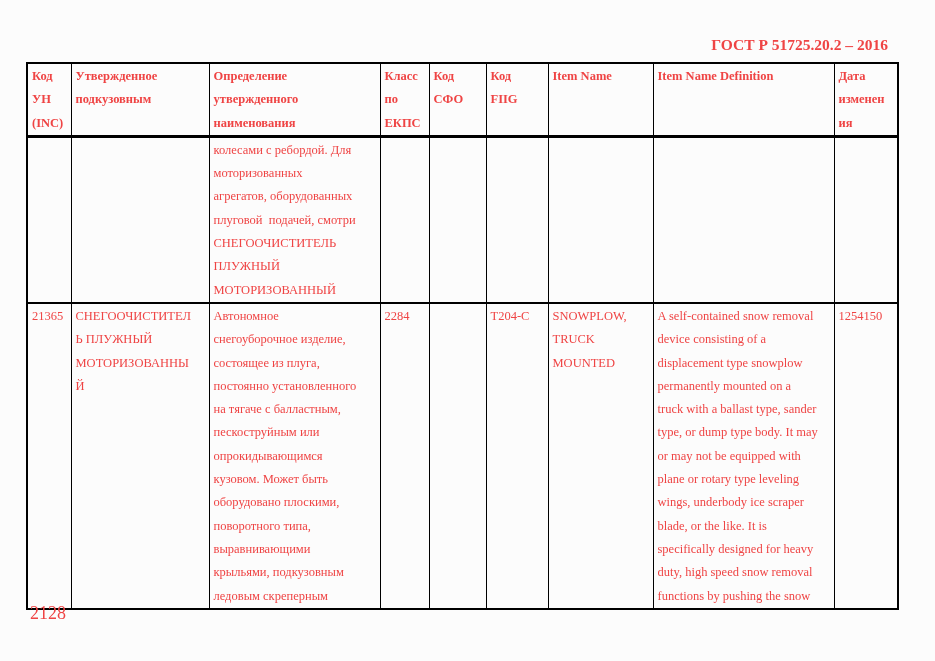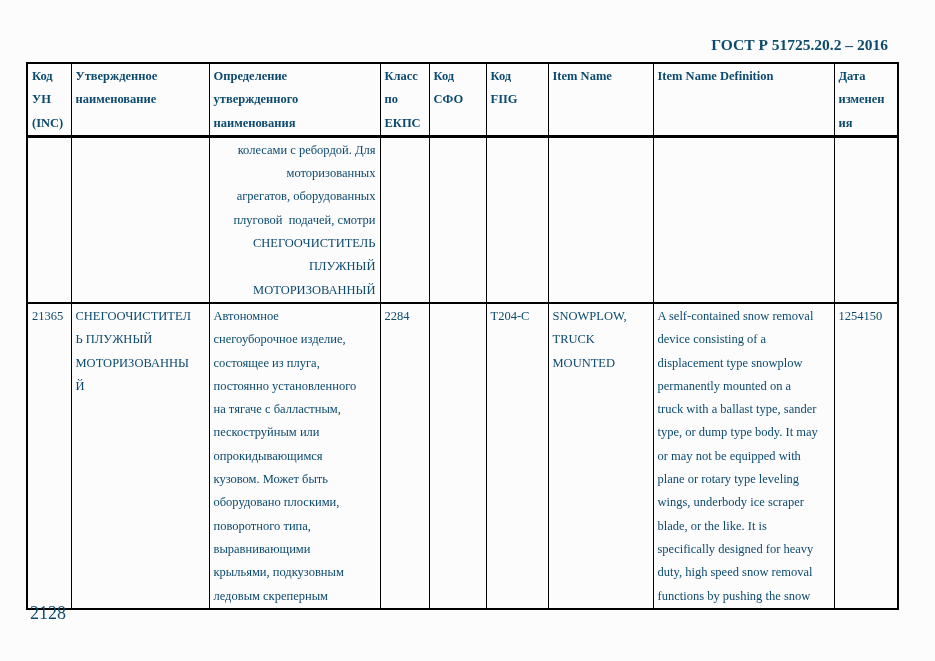--- a/index.html
+++ b/index.html
@@ -2,21 +2,21 @@
 <html><head>
 <meta charset="utf-8">
 <style>
   html, body { margin: 0; padding: 0; }
   .page {
     position: relative;
     width: 935px;
     height: 661px;
     background: #fcfcfc;
     font-family: "Liberation Serif", serif;
-    color: #0c4a6e;
+    color: #ef4444;
     overflow: hidden;
   }
   .doc-title {
     position: absolute;
     top: 36px;
     right: 47px;
     font-size: 15.5px;
     font-weight: bold;
     white-space: nowrap;
   }
@@ -38,21 +38,21 @@
     line-height: 23.3px;
     white-space: pre;
     overflow: hidden;
   }
   .gost-table th {
     font-weight: bold;
     border-bottom: 3px solid #000;
   }
   .gost-table thead tr { height: 69px; }
   .gost-table tr.row-cont { height: 160px; }
-  .gost-table tr.row-cont td { border-bottom: 2px solid #000; text-align: right; }
+  .gost-table tr.row-cont td { border-bottom: 2px solid #000; }
   .gost-table tr.row-main { height: 301px; margin-left: 12px; }
   .page-number {
     position: absolute;
     left: 30px;
     top: 603px;
     font-size: 18px;
   }
 </style>
 </head>
 <body>
@@ -72,21 +72,21 @@
       <col style="width:105px">
       <col style="width:181px">
       <col style="width:64px">
     </colgroup>
     <thead>
       <tr>
         <th>Код
 УН
 (INC)</th>
         <th>Утвержденное
-наименование</th>
+подкузовным</th>
         <th>Определение
 утвержденного
 наименования</th>
         <th>Класс
 по
 ЕКПС</th>
         <th>Код
 СФО</th>
         <th>Код
 FIIG</th>

